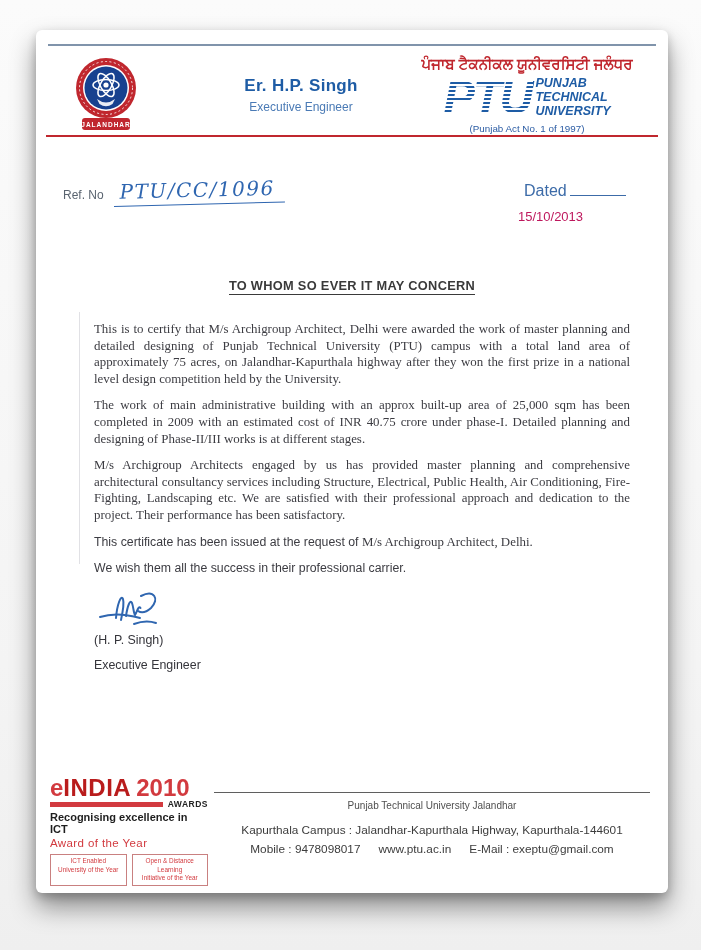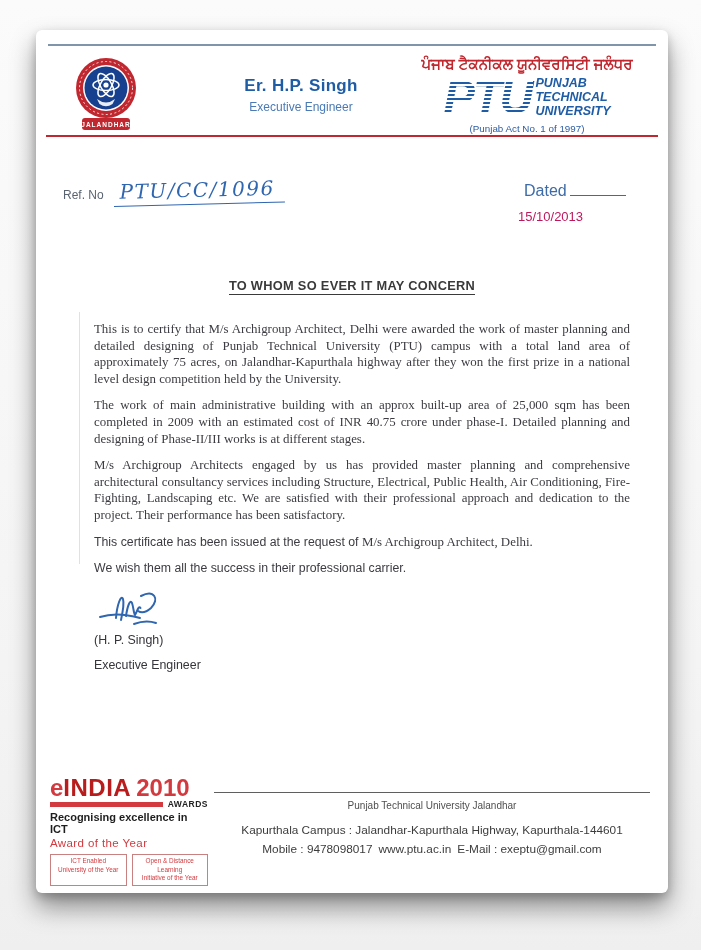--- a/index.html
+++ b/index.html
@@ -81,21 +81,21 @@
   .award-year{font-size:11.5px;color:var(--accent-red);margin:2px 0 5px 0;letter-spacing:0.4px;}
   .award-boxes{display:flex;gap:5px;}
   .award-box{
     flex:1;border:1px solid #c98080;padding:2px 2px;text-align:center;
     font-size:6.4px;line-height:8.5px;color:var(--accent-red);
   }
   .footer-divider{position:absolute;left:178px;right:18px;top:17px;height:1px;background:#5f5f5f;}
   .footer-text{position:absolute;left:178px;right:18px;top:25px;text-align:center;}
   .uni-name{font-size:10px;color:#4f4f4f;margin-bottom:12px;}
   .uni-address{font-size:11.8px;color:#3c3c3c;margin-bottom:5px;}
-  .uni-contact{display:flex;justify-content:center;gap:6px;font-size:11.8px;color:#3c3c3c;}
+  .uni-contact{display:flex;justify-content:center;gap:18px;font-size:11.8px;color:#3c3c3c;}
 </style>
 </head>
 <body>
 
 <div class="sheet">
 
   <div class="topline"></div>
 
   <div class="emblem">
     <svg width="62" height="80" viewBox="0 0 62 80">

